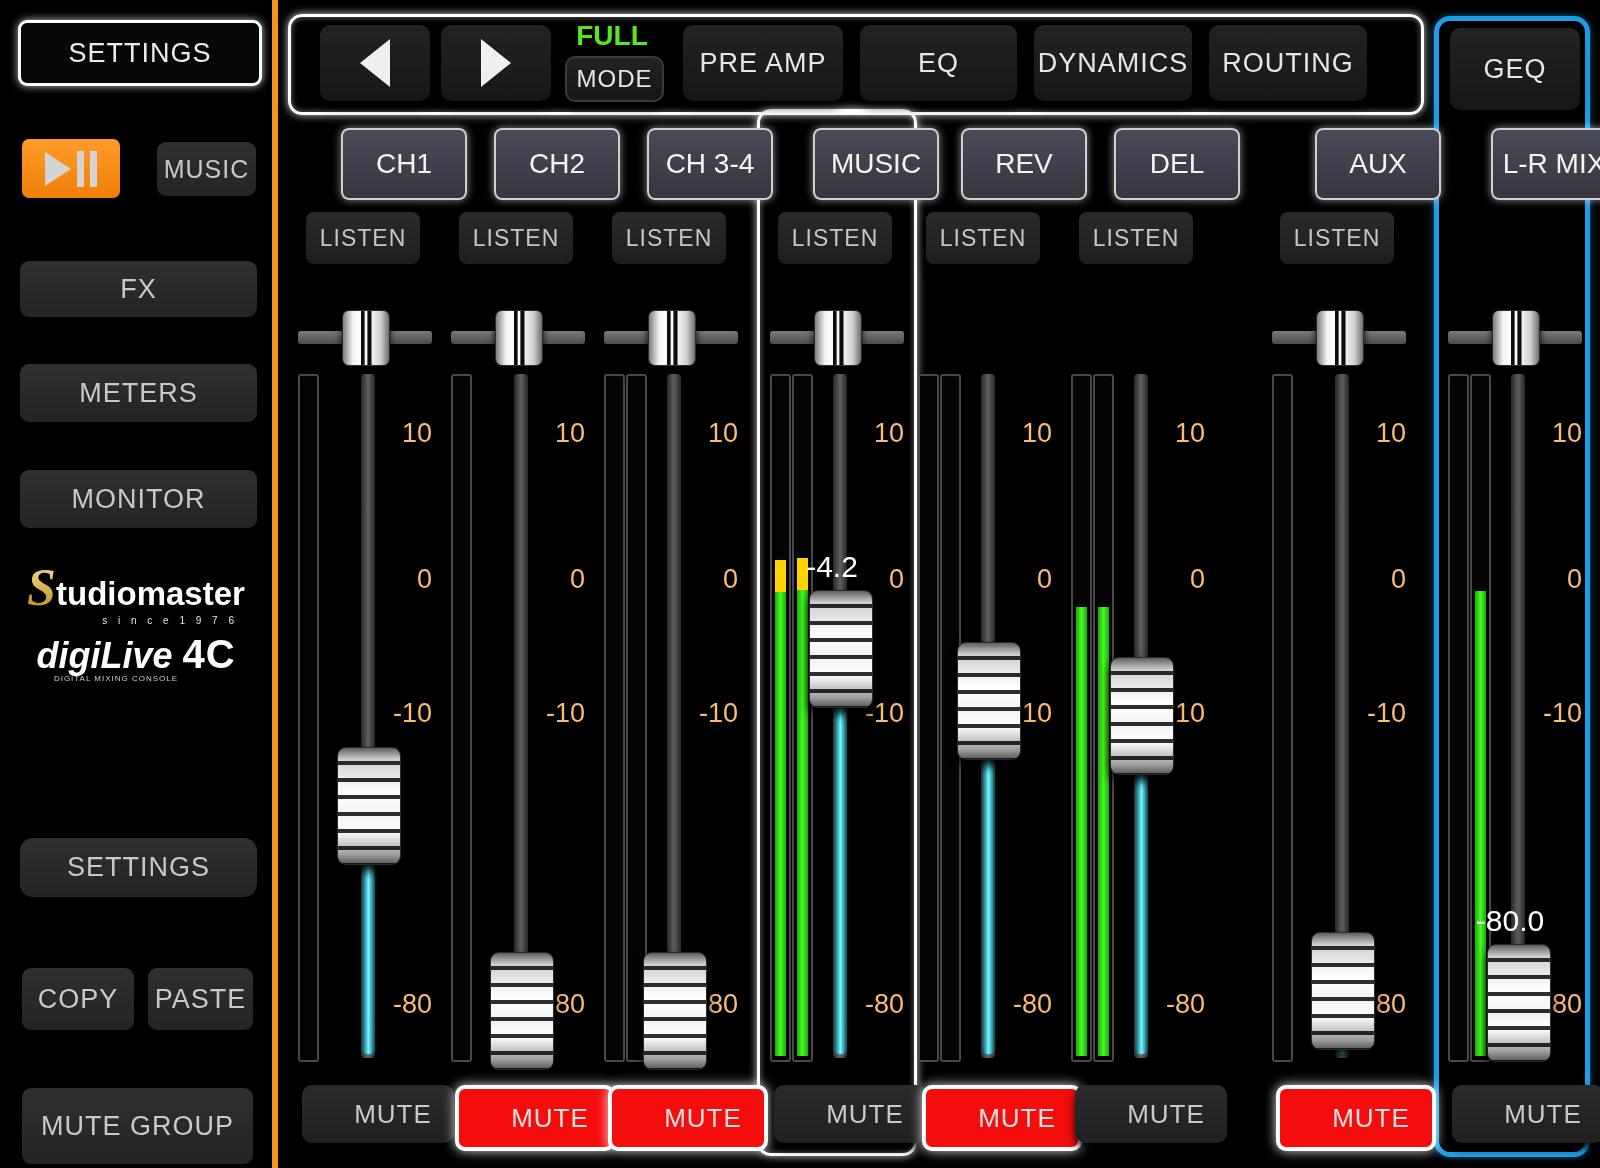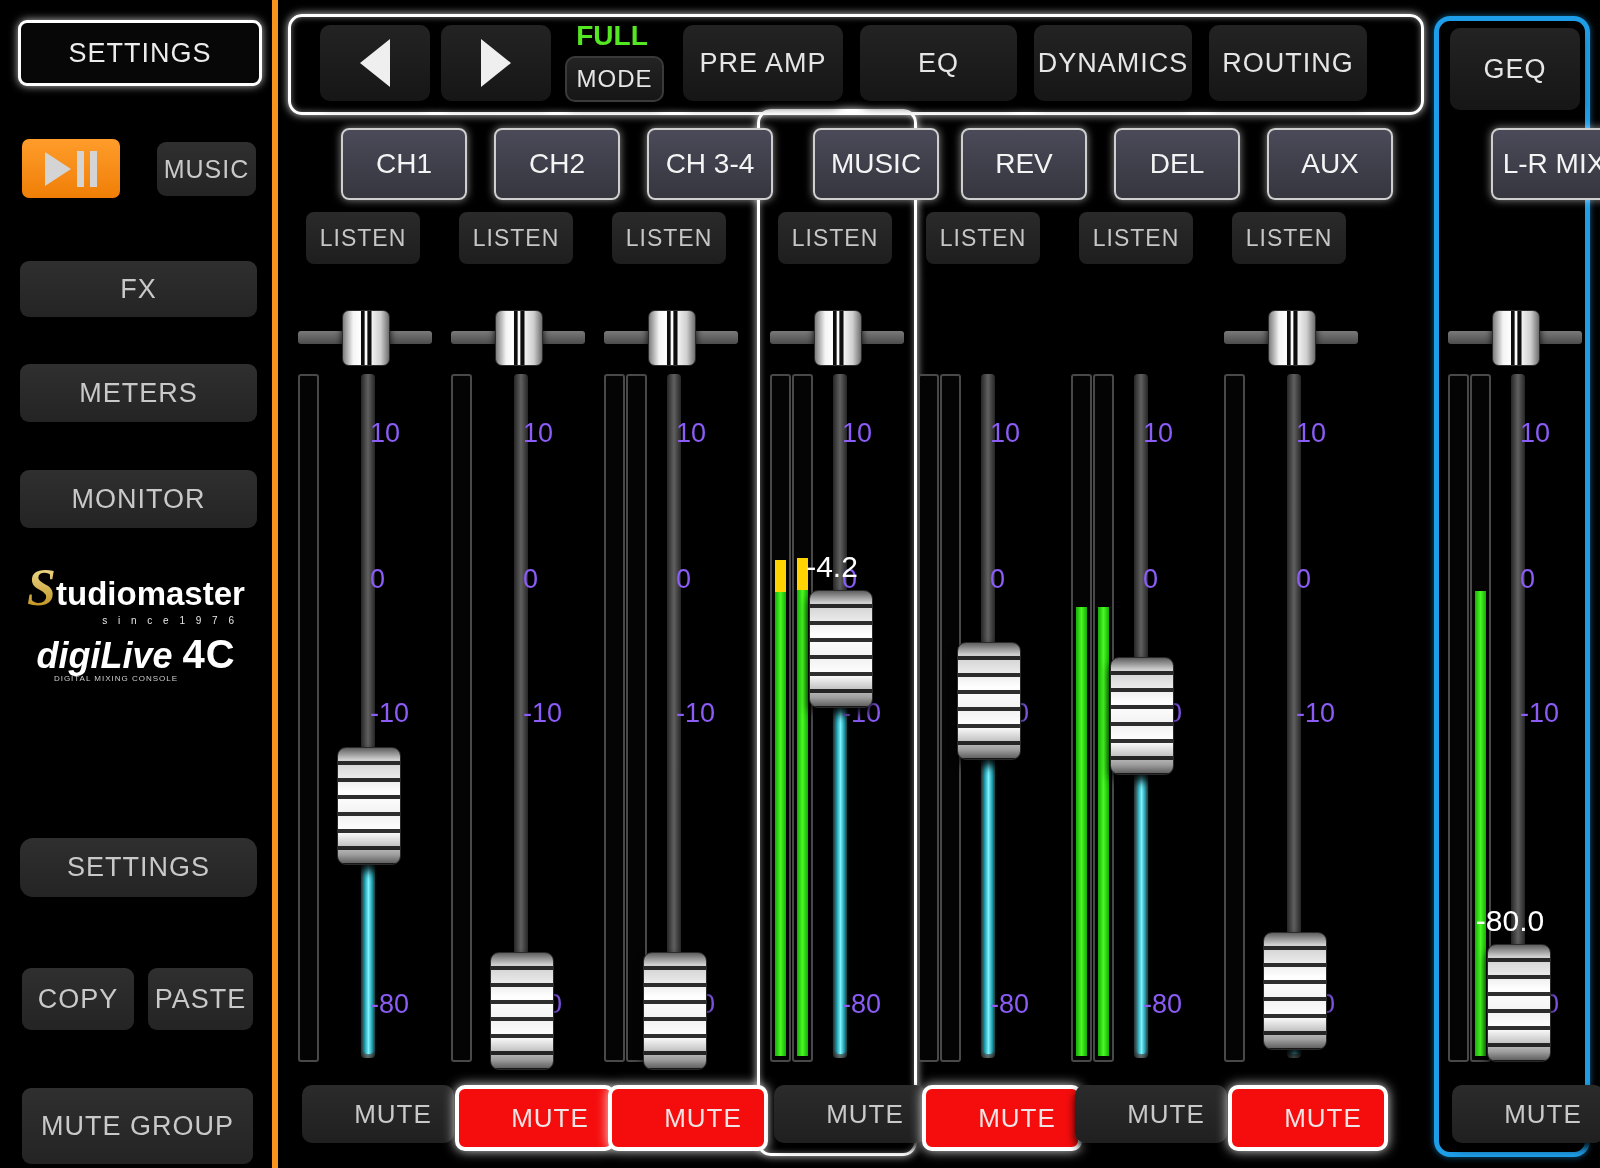--- a/index.html
+++ b/index.html
@@ -61,21 +61,21 @@
   .meter-slot{position:absolute;width:17px;border:2px solid #494949;border-radius:3px;background:#040404;}
   .meter-fill{position:absolute;width:11px;left:3px;}
   .fader-track{position:absolute;width:14px;border-radius:4px;
     background:linear-gradient(90deg,#262626,#606060 50%,#262626);}
   .fader-cyan{position:absolute;width:9px;border-radius:3px;
     background:linear-gradient(90deg,#0e8a99,#7ef2ff 50%,#0e8a99);box-shadow:0 0 4px rgba(60,220,235,.7);}
   .fader-knob{position:absolute;width:62px;height:116px;border-radius:9px;border:1px solid #2a2a2a;
     background-image:repeating-linear-gradient(180deg,rgba(0,0,0,0) 0 13px,rgba(10,10,10,.85) 13px 17px),
       linear-gradient(180deg,#5f5f5f 0%,#cfcfcf 10%,#ffffff 38%,#f2f2f2 58%,#ffffff 72%,#9e9e9e 92%,#5a5a5a 100%);
     box-shadow:0 6px 10px rgba(0,0,0,.95);}
-  .scale-tick{position:absolute;color:#8b5cf6;font-size:27px;text-align:left;width:62px;transform:translateY(-50%);}
+  .scale-tick{position:absolute;color:#fdba74;font-size:27px;text-align:right;width:62px;transform:translateY(-50%);}
   .fader-value{position:absolute;color:#fff;font-size:30px;text-align:center;width:130px;}
 </style>
 </head>
 <body>
 
 <div id="stage">
 
   <div class="channels-btn" style="left:18px;top:20px;width:238px;height:60px;">SETTINGS</div>
 
   <div class="play-btn">
@@ -216,21 +216,21 @@
         </div>
         <div class="fader-track" style="left: 71px; top: 374px; height: 684px;"></div>
         <div class="fader-cyan" style="left: 73.5px; top: 767px; height: 287px;"></div>
         <div class="scale-tick" style="left: 80px; top: 433px;">10</div>
         <div class="scale-tick" style="left: 80px; top: 579px;">0</div>
         <div class="scale-tick" style="left: 80px; top: 713px;">-10</div>
         <div class="scale-tick" style="left: 80px; top: 1004px;">-80</div>
         <div class="fader-knob" style="left: 47px; top: 657px;"></div>
         <div class="mute-btn mute-off" style="left: 12px; top: 1085px; width: 122px; height: 58px;">MUTE</div>
       </div>
-      <div class="abs" style="left: 1216px; top: 0px; width: 150px; height: 1168px;">
+      <div class="abs" style="left: 1264px; top: 0px; width: 150px; height: 1168px;">
         <div class="strip-header" style="left: 12px; top: 128px; width: 122px; height: 68px;">AUX</div>
         <div class="listen-btn" style="left: 16px; top: 212px; width: 114px; height: 52px;">LISTEN</div>
         <div class="pan-track" style="left: 8px; top: 331px; width: 134px;"></div>
         <div class="pan-knob" style="left: 52px; top: 310px;"></div>
         <div class="meter-slot" style="left: 8px; top: 374px; height: 684px;"></div>
         <div class="fader-track" style="left: 71px; top: 374px; height: 684px;"></div>
         <div class="fader-cyan" style="left: 73.5px; top: 1042px; height: 12px;"></div>
         <div class="scale-tick" style="left: 80px; top: 433px;">10</div>
         <div class="scale-tick" style="left: 80px; top: 579px;">0</div>
         <div class="scale-tick" style="left: 80px; top: 713px;">-10</div>

